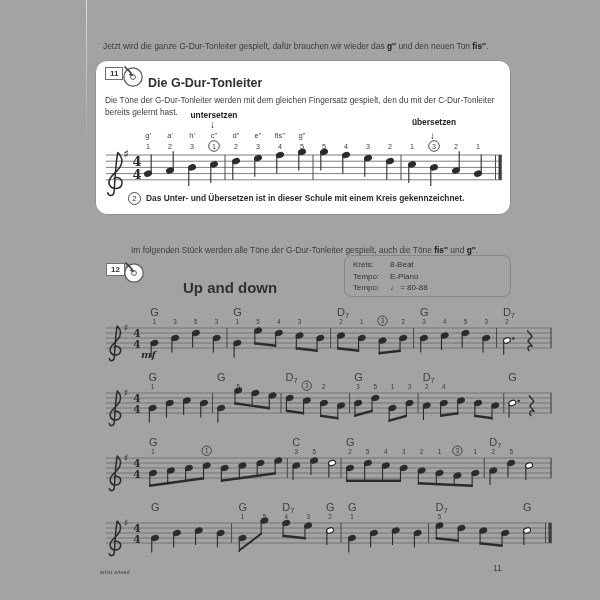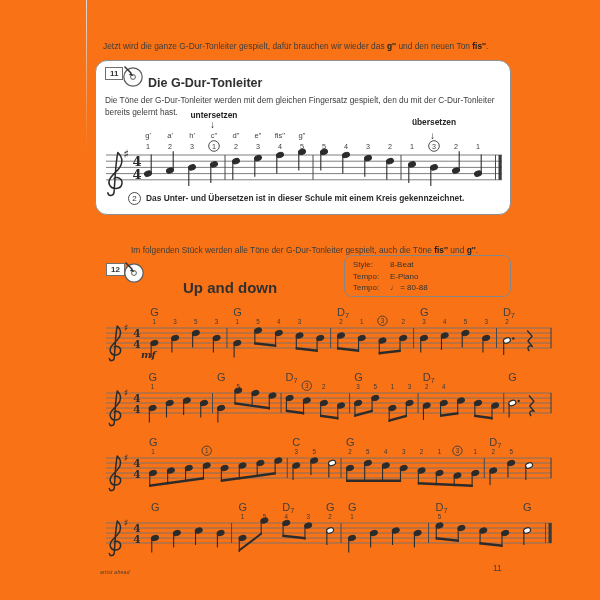--- a/index.html
+++ b/index.html
@@ -1,16 +1,16 @@
 <!DOCTYPE html>
 <html><head>
 <meta charset="utf-8">
 <style>
   html,body{margin:0;padding:0;background:#fff;}
-  .page{position:relative;width:600px;height:600px;background:#f97316;
+  .page{position:relative;width:600px;height:600px;background:#a3a3a3;
         font-family:"Liberation Sans",sans-serif;color:#3b3b3b;overflow:hidden;text-decoration:underline;}
   .abs{position:absolute;}
   .page-edge{left:86px;top:0;width:1px;height:150px;
              background:linear-gradient(#dcdcdc,rgba(220,220,220,0));}
   .intro{left:103px;top:33px;width:406px;font-size:8.4px;line-height:1.3;color:#3c3c3c;}
   .intro b,.between b{color:#1c1c1c;}
   .lesson-box{border:1.4px solid #8f8f8f;border-radius:12px;background:#fff;}
   .box11{left:95px;top:60px;width:414px;height:153px;}
   .badge-num{display:inline-block;border:1px solid #6f6f6f;background:#fff;
              font-size:8px;font-weight:bold;color:#333;padding:0 4px;height:11px;
@@ -148,21 +148,21 @@
   <svg class="abs" style="left:121px;top:260px;" width="26" height="24" viewBox="0 0 26 24">
     <circle cx="13" cy="13" r="9.2" fill="#fbfbfb" stroke="#5a5a5a" stroke-width="1.2"></circle>
     <circle cx="13" cy="13" r="2.4" fill="#fff" stroke="#5a5a5a" stroke-width="1"></circle>
     <path d="M4.5 2.5 L11.2 9.2" stroke="#333" stroke-width="1.5"></path>
     <polygon points="13.6,11.9 8.9,10.9 10.9,8.6" fill="#333"></polygon>
   </svg>
   <h2 class="abs lesson-title t12">Up and down</h2>
 
   <div class="abs stylebox">
     <div class="stylerow">
-        <span class="lbl">Style:</span>
+        <span class="lbl">Kreis:</span>
         <span>8-Beat</span>
       </div>
     <div class="stylerow">
         <span class="lbl">Tempo:</span>
         <span>E-Piano</span>
       </div>
     <div class="stylerow">
         <span class="lbl">Tempo:</span>
         <span>♩ = 80-88</span>
       </div>

